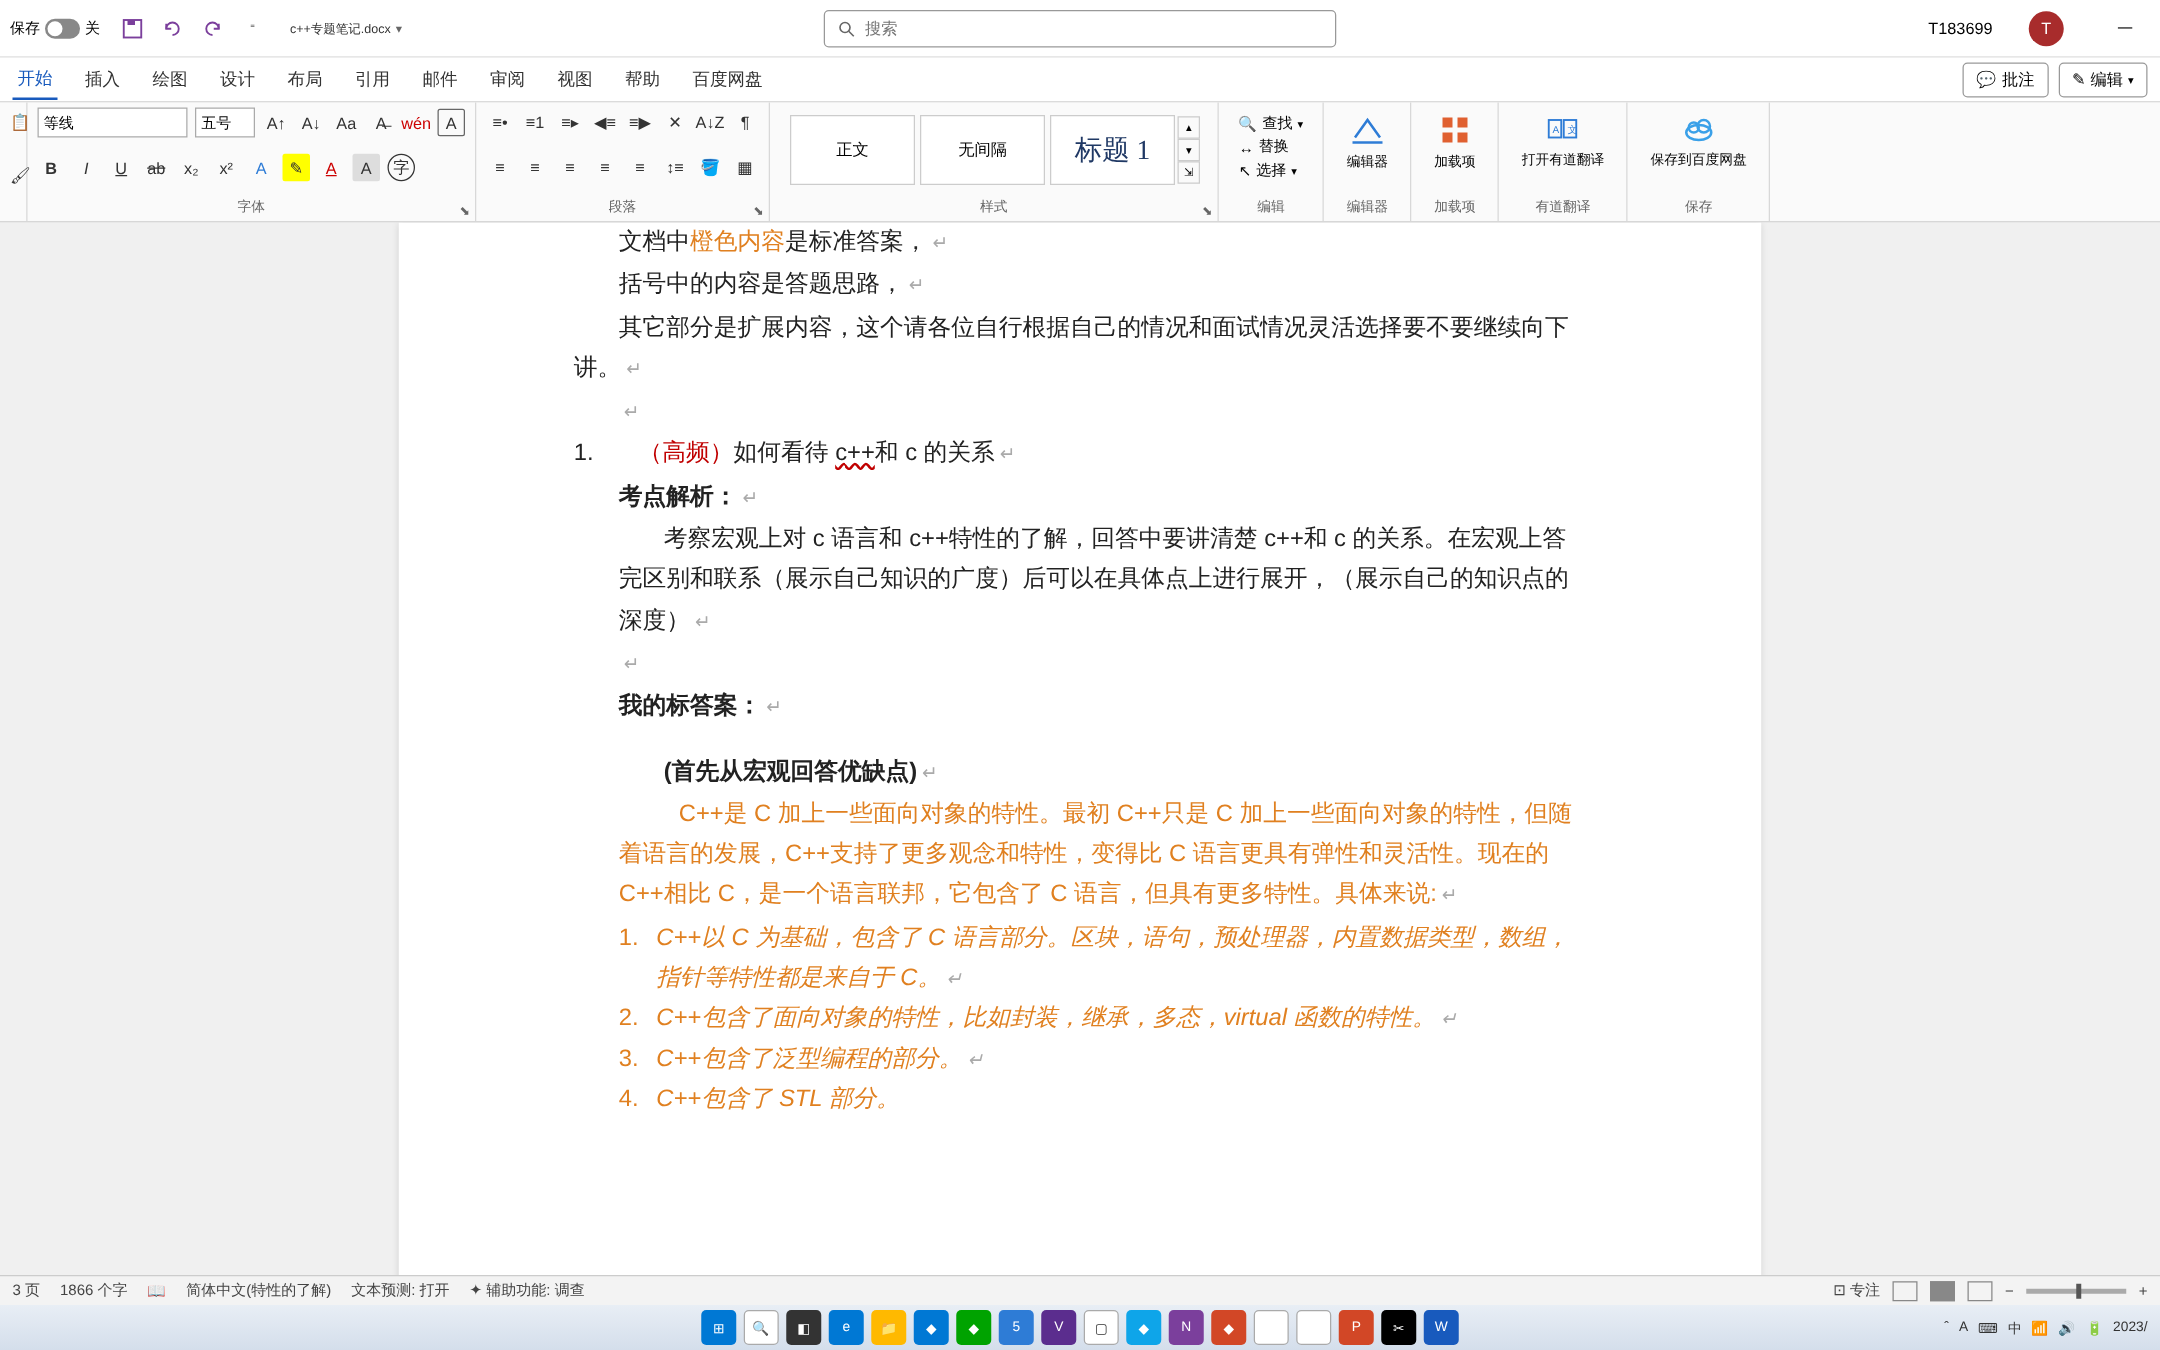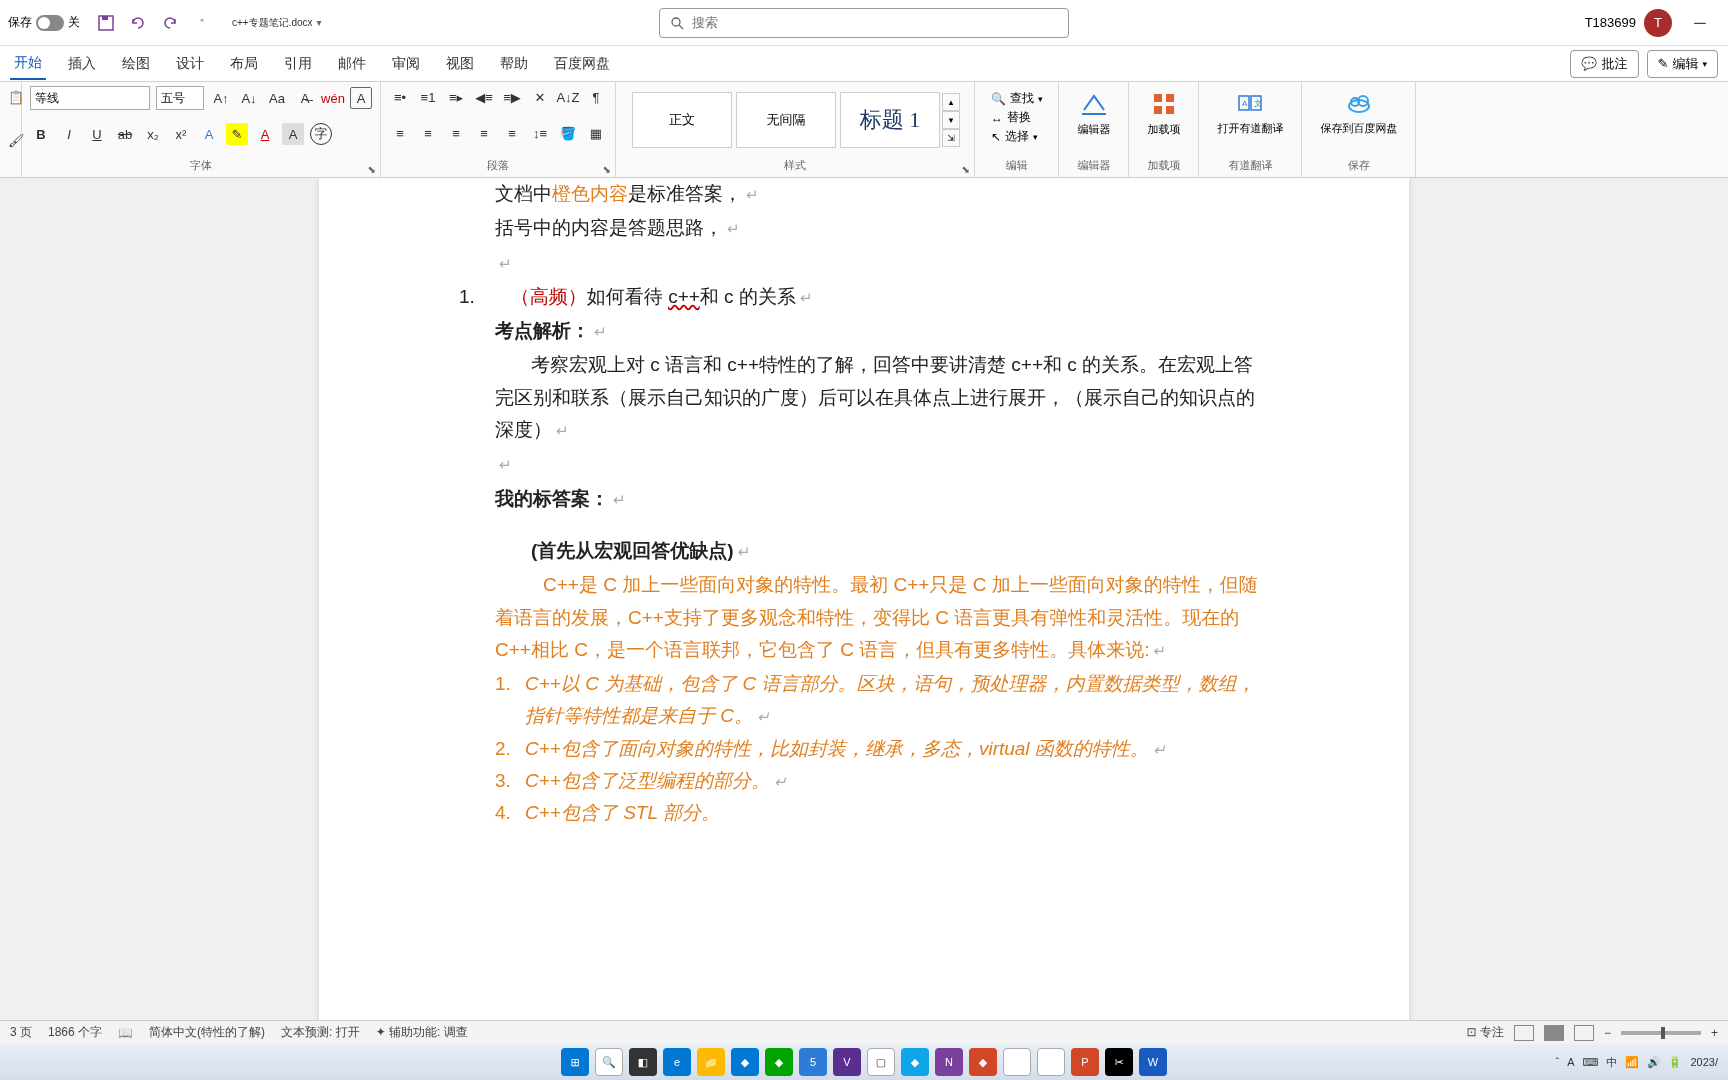--- a/index.html
+++ b/index.html
@@ -8,21 +8,21 @@
 
 .titlebar { height: 46px; background: #fff; display: flex; align-items: center; padding: 0 8px; border-bottom: 1px solid #e0e0e0; position: relative; }
 .autosave { display: flex; align-items: center; gap: 4px; font-size: 12px; }
 .toggle { width: 28px; height: 16px; background: #888; border-radius: 8px; position: relative; }
 .toggle::after { content: ""; width: 12px; height: 12px; background: #fff; border-radius: 50%; position: absolute; top: 2px; left: 2px; }
 .qat { display: flex; gap: 12px; margin-left: 16px; align-items: center; }
 .qat-btn { width: 20px; height: 20px; display: flex; align-items: center; justify-content: center; color: #7b3f9c; cursor: pointer; }
 .filename { margin-left: 20px; font-size: 10px; color: #333; }
 .searchbox { position: absolute; left: 50%; transform: translateX(-50%); width: 410px; height: 30px; background: #fff; border: 1px solid #999; border-radius: 4px; display: flex; align-items: center; padding: 0 10px; gap: 8px; }
 .searchbox input { border: none; outline: none; flex: 1; font-size: 13px; }
-.user-area { margin-left: auto; display: flex; align-items: center; gap: 8px; }
+.user-area { margin-left: auto; display: flex; align-items: center; gap: 29px; }
 .username { font-size: 13px; }
 .avatar { width: 28px; height: 28px; background: #a82c2c; color: #fff; border-radius: 50%; display: flex; align-items: center; justify-content: center; font-size: 13px; }
 .winbtn { width: 40px; height: 30px; display: flex; align-items: center; justify-content: center; color: #333; }
 
 
 .ribbon-tabs { height: 36px; background: #fff; display: flex; align-items: center; padding: 0 10px; gap: 18px; font-size: 14px; border-bottom: 1px solid #d0d0d0; }
 .ribbon-tab { padding: 6px 4px; cursor: pointer; color: #333; }
 .ribbon-tab.active { border-bottom: 2px solid #185abd; color: #185abd; }
 .ribbon-right { margin-left: auto; display: flex; gap: 8px; }
 .ribbon-btn { border: 1px solid #999; border-radius: 4px; padding: 4px 10px; font-size: 13px; display: flex; align-items: center; gap: 4px; background: #fff; }
@@ -298,20 +298,21 @@
     </div>
     <div class="ribbon-group-label">保存</div>
   </div>
 </div>
 
 <div class="doc-area">
   <div class="page">
     <div class="doc-body">
       <div class="para indent1"><span>文档中</span><span class="orange">橙色内容</span><span>是标准答案，</span><span class="pmark">↵</span></div>
       <div class="para indent1"><span>括号中的内容是答题思路，</span><span class="pmark">↵</span></div>
+      <div class="para" style="text-indent:36px"><span>其它部分是扩展内容，这个请各位自行根据自己的情况和面试情况灵活选择要不要继续向下讲。</span><span class="pmark">↵</span></div>
       <div class="para indent1"><span class="pmark">↵</span></div>
 
       <div class="para q-item">
         <span class="q-num">1.</span>
         <span>&nbsp;&nbsp;&nbsp;<span class="red">（高频）</span><span>如何看待 </span><span class="underline-wavy">c++</span><span>和 c 的关系</span><span class="pmark">↵</span></span>
       </div>
 
       <div class="para indent1 bold"><span>考点解析：</span><span class="pmark" style="font-weight:normal">↵</span></div>
       <div class="para indent1" style="text-indent:36px"><span>考察宏观上对 c 语言和 c++特性的了解，回答中要讲清楚 c++和 c 的关系。在宏观上答完区别和联系（展示自己知识的广度）后可以在具体点上进行展开，（展示自己的知识点的深度）</span><span class="pmark">↵</span></div>
       <div class="para indent1"><span class="pmark">↵</span></div>

